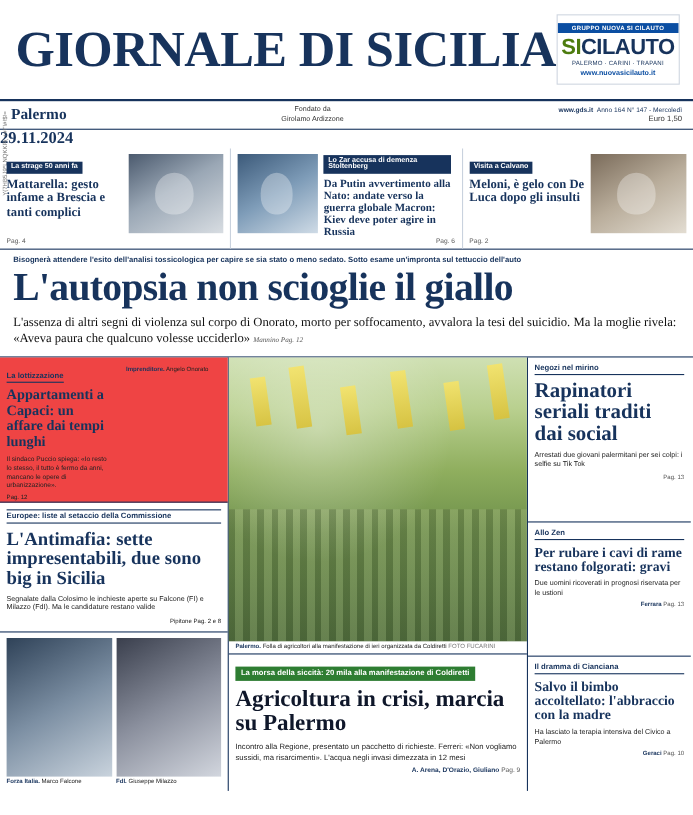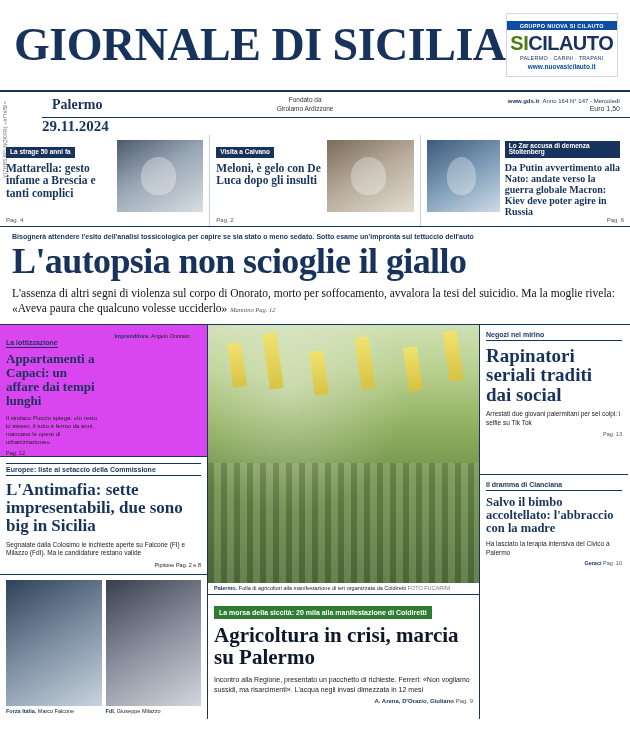--- a/index.html
+++ b/index.html
@@ -72,21 +72,21 @@
   .ad-url {
     font-size: 6.5px; color: #0b4ea2; font-weight: bold; margin-top: 2px;
   }
 
   
   .infobar {
     height: 26px;
     display: flex; align-items: center;
     padding: 0 10px;
     border-bottom: 1px solid #17335c;
-    font-size: 8px; color: #17335c; margin-left: 42px;
+    font-size: 8px; color: #17335c;
   }
   .infobar .city {
     font-family: "Liberation Serif", serif;
     font-weight: bold; font-size: 14px; color: #17335c;
     flex: 0 0 auto;
   }
   .infobar .founded {
     flex: 1; text-align: center; font-size: 6.5px; line-height: 1.25;
     color: #333;
   }
@@ -208,21 +208,21 @@
     border-right: 1px solid #17335c;
     display: flex; flex-direction: column;
   }
   .col-right {
     width: 148px;
     display: flex; flex-direction: column;
   }
 
   
   .box-lott {
-    background: #d946ef;
+    background: #ef4444;
     padding: 6px;
     display: flex;
     gap: 15px;
     border-bottom: 1px solid #17335c;
     height: 132px;
   }
   .lott-text { width: 52%; }
   .tag-blue {
     display:inline-block;
     color: #17335c; font-size: 7px; font-weight: bold;
@@ -380,34 +380,34 @@
   <div class="teasers">
     <div class="teaser">
       <div class="teaser-text">
         <div class="kicker">La strage 50 anni fa</div>
         <h3>Mattarella: gesto infame a Brescia e tanti complici</h3>
       </div>
       <div class="teaser-photo photo-a photo-face"></div>
       <div class="pag">Pag. 4</div>
     </div>
     <div class="teaser">
-      <div class="teaser-text">
-        <div class="kicker">Visita a Calvano</div>
-        <h3>Meloni, è gelo con De Luca dopo gli insulti</h3>
-      </div>
-      <div class="teaser-photo photo-b photo-face"></div>
-      <div class="pag">Pag. 2</div>
-    </div>
-    <div class="teaser">
       <div class="teaser-photo photo-c photo-face" style="width:38%;margin-right:5px;"></div>
       <div class="teaser-text" style="width:62%;">
         <div class="kicker">Lo Zar accusa di demenza Stoltenberg</div>
         <h3 style="font-size:10px;">Da Putin avvertimento alla Nato: andate verso la guerra globale Macron: Kiev deve poter agire in Russia</h3>
       </div>
       <div class="pag" style="left:auto;right:6px;">Pag. 6</div>
+    </div>
+    <div class="teaser">
+      <div class="teaser-text">
+        <div class="kicker">Visita a Calvano</div>
+        <h3>Meloni, è gelo con De Luca dopo gli insulti</h3>
+      </div>
+      <div class="teaser-photo photo-b photo-face"></div>
+      <div class="pag">Pag. 2</div>
     </div>
   </div>
 
   <div class="lead">
     <div class="lead-over">Bisognerà attendere l'esito dell'analisi tossicologica per capire se sia stato o meno sedato. Sotto esame un'impronta sul tettuccio dell'auto</div>
     <h1>L'autopsia non scioglie il giallo</h1>
     <p class="lead-sub">
       <span>L'assenza di altri segni di violenza sul corpo di Onorato, morto per soffocamento, avvalora la tesi del suicidio. Ma la moglie rivela: «Aveva paura che qualcuno volesse ucciderlo»</span>
       <span class="byline">Mannino Pag. 12</span>
     </p>
@@ -483,20 +483,29 @@
       </div>
     </div>
 
     <div class="col-right">
       <div class="r-block r-big" style="height:150px;">
         <div class="r-kicker">Negozi nel mirino</div>
         <h3>Rapinatori seriali traditi dai social</h3>
         <p>Arrestati due giovani palermitani per sei colpi: i selfie su Tik Tok</p>
         <div class="r-credit" style="text-align:right;">Pag. 13</div>
       </div>
+      <div class="r-block r-mid" style="height:122px;">
+        <div class="r-kicker">Allo Zen</div>
+        <h3>Per rubare i cavi di rame restano folgorati: gravi</h3>
+        <p>Due uomini ricoverati in prognosi riservata per le ustioni</p>
+        <div class="r-credit" style="text-align:right;">
+          <b>Ferrara</b>
+          <span>Pag. 13</span>
+        </div>
+      </div>
       <div class="r-block r-mid">
         <div class="r-kicker">Il dramma di Cianciana</div>
         <h3>Salvo il bimbo accoltellato: l'abbraccio con la madre</h3>
         <p>Ha lasciato la terapia intensiva del Civico a Palermo</p>
         <div class="r-credit" style="text-align:right;">
           <b>Geraci</b>
           <span>Pag. 10</span>
         </div>
       </div>
     </div>

